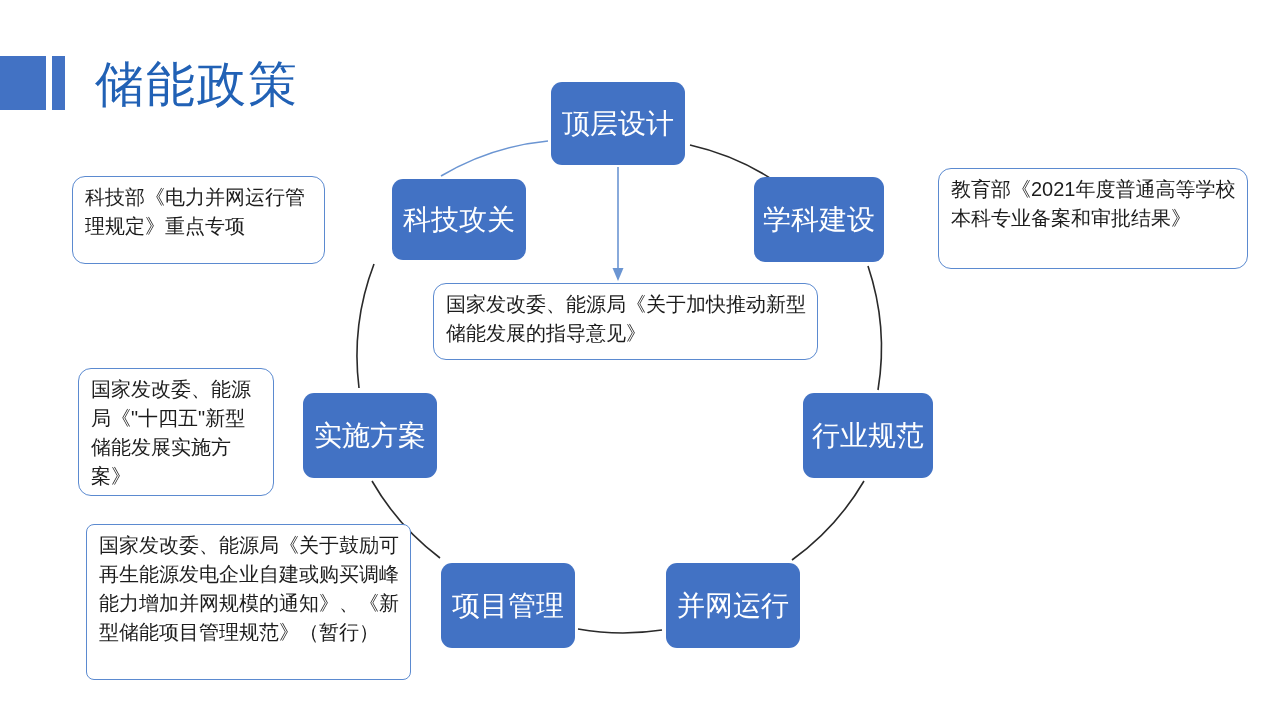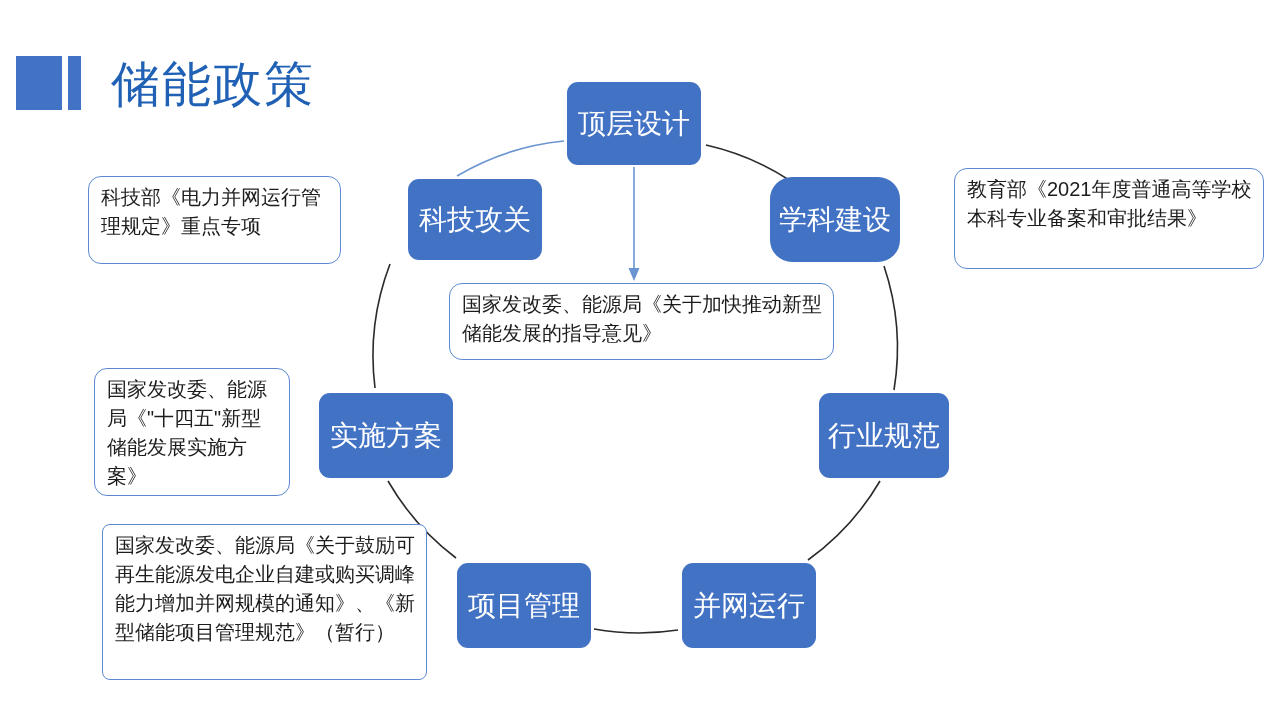--- a/index.html
+++ b/index.html
@@ -3,21 +3,21 @@
 <meta charset="utf-8">
 <style>
   html,body{margin:0;padding:0;}
   body{
     width:1280px;height:720px;
     background:#ffffff;
     font-family:"Liberation Sans","DejaVu Sans",sans-serif;
     overflow:hidden;
     position:relative;
   }
-  #stage{position:absolute;left:16px;top:0;width:1056px;height:720px;}
+  #stage{position:absolute;left:0;top:0;width:1056px;height:720px;}
 
   
   .accent-bar{position:absolute;background:#4272C4;}
   #accent-wide{left:0px;top:56px;width:46px;height:54px;}
   #accent-thin{left:52px;top:56px;width:13px;height:54px;}
   #page-title{
     position:absolute;left:95px;top:55px;
     font-size:49px;line-height:58px;color:#2161B5;
     letter-spacing:2px;white-space:nowrap;
   }
@@ -32,21 +32,21 @@
     border-radius:11px;
     color:#ffffff;
     display:flex;align-items:center;justify-content:center;
     text-align:center;
     font-size:28px;line-height:36px;
     font-weight:400;
     box-sizing:border-box;
     padding:2px 6px;
   }
   #node-top{left:551px;top:82px;width:134px;height:83px;}
-  #node-xueke{left:754px;top:177px;width:130px;height:85px;border-radius:22px;}
+  #node-xueke{left:754px;top:177px;width:130px;height:85px;}
   #node-hangye{left:803px;top:393px;width:130px;height:85px;}
   #node-bingwang{left:666px;top:563px;width:134px;height:85px;}
   #node-xiangmu{left:441px;top:563px;width:134px;height:85px;text-align:right;}
   #node-shishi{left:303px;top:393px;width:134px;height:85px;}
   #node-keji{left:352px;top:179px;width:134px;height:81px;margin-left:40px;}
 
   
   .callout{
     position:absolute;
     border:1.3px solid #5B8AD0;

